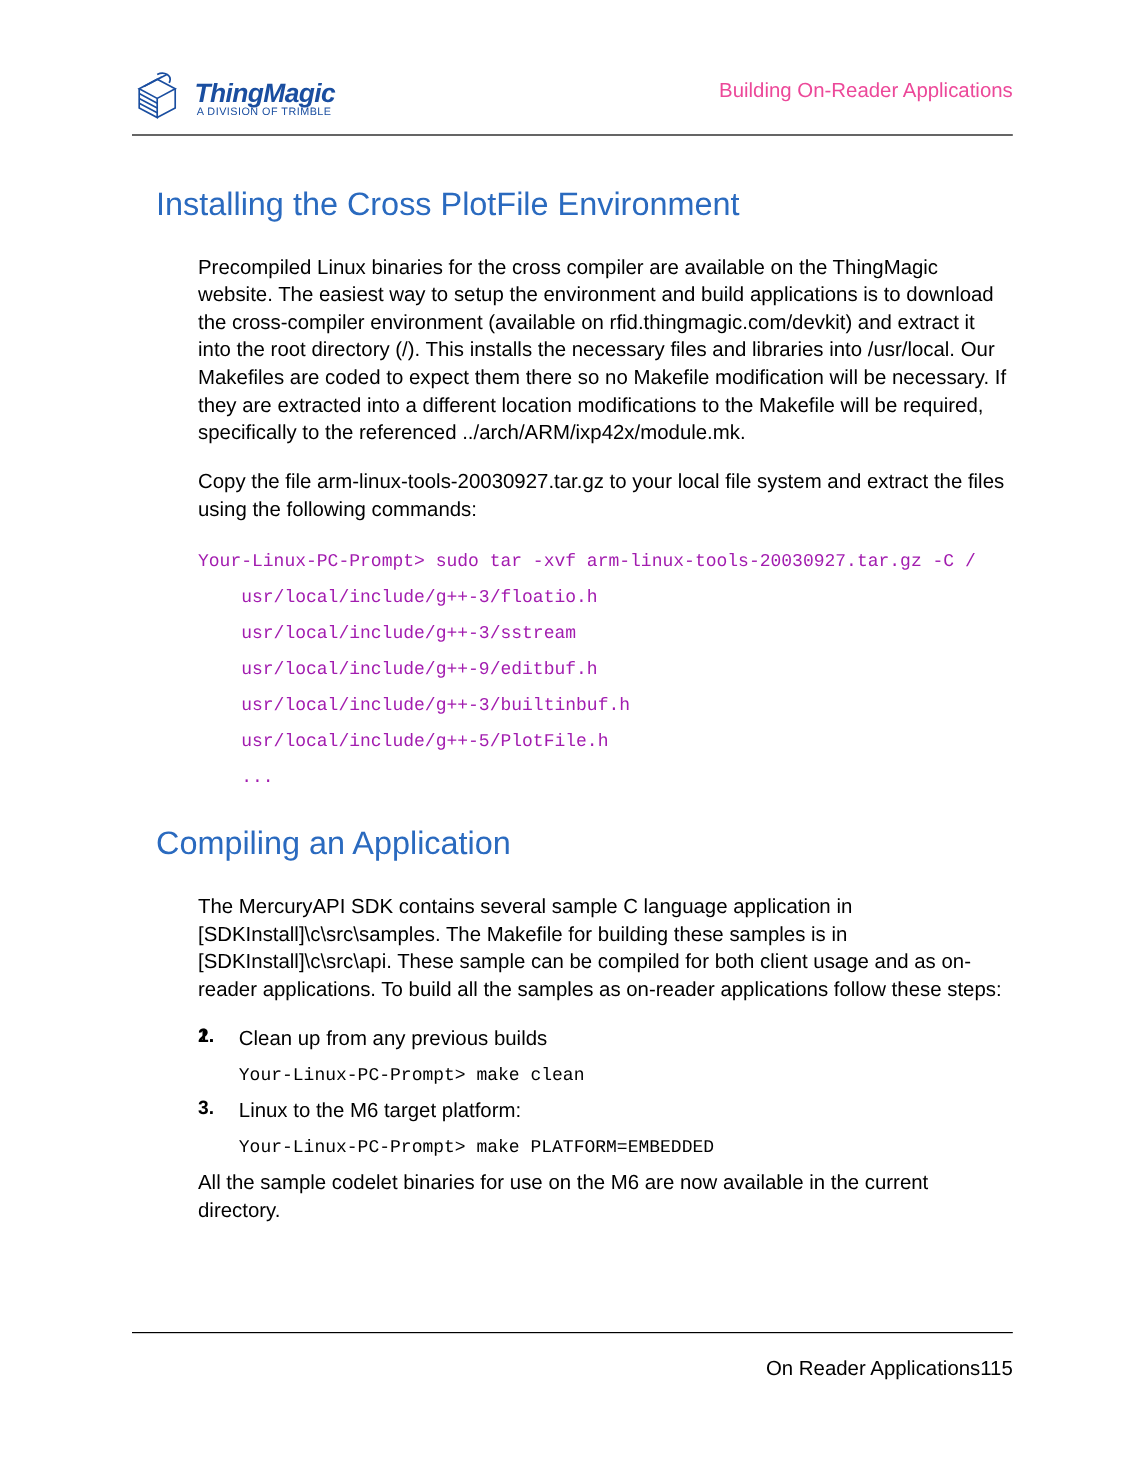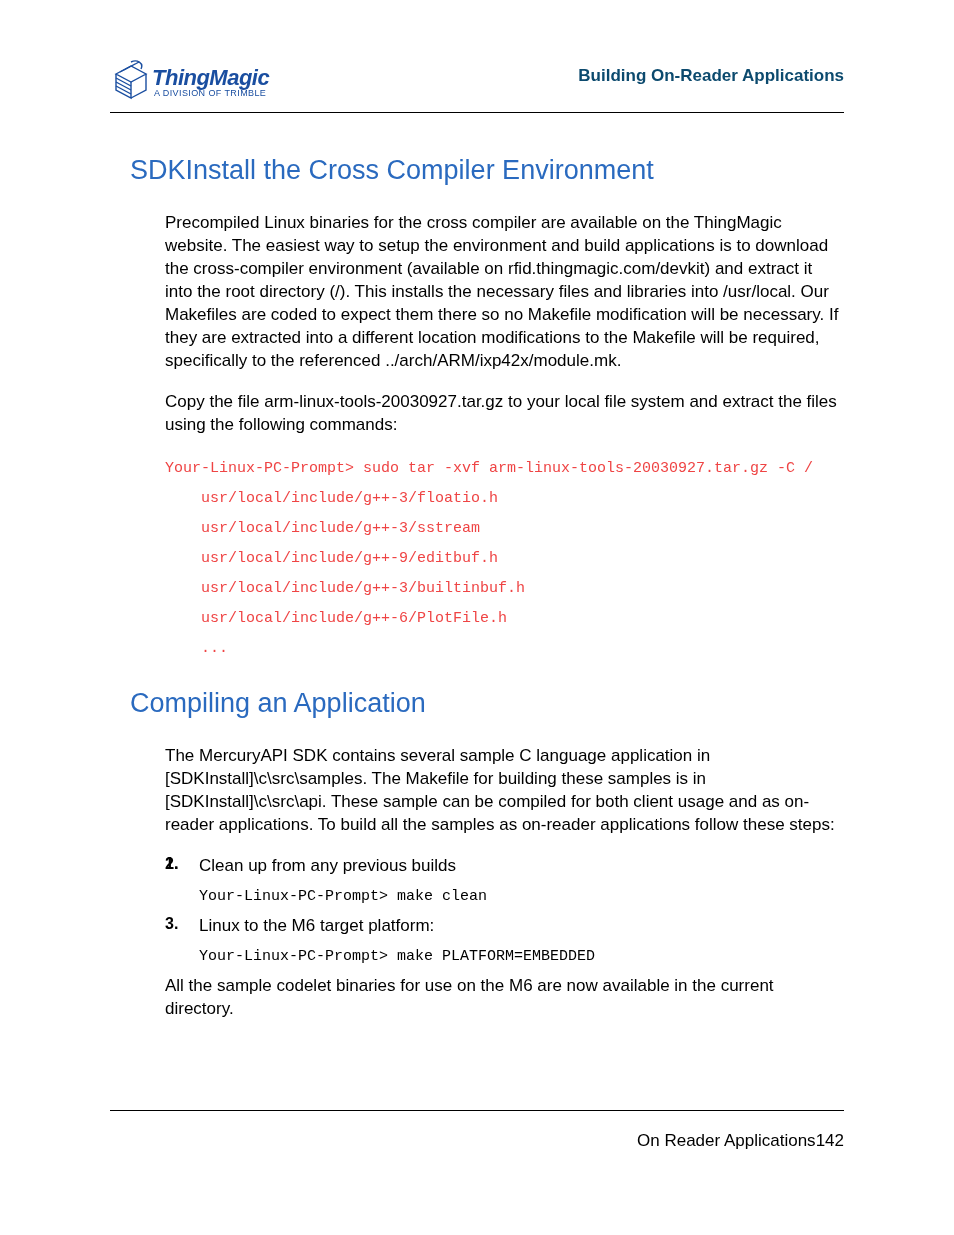--- a/index.html
+++ b/index.html
@@ -16,21 +16,21 @@
   }
   .header-row {
     display: flex;
     justify-content: space-between;
     align-items: flex-end;
     margin-bottom: 8px;
   }
   .logo {
     display: flex;
     align-items: center;
-    gap: 0;
+    gap: 10px;
   }
   .logo-text-stack {
     display: flex;
     flex-direction: column;
     line-height: 1;
   }
   .logo-main {
     font-size: 22px;
     font-weight: bold;
     font-style: italic;
@@ -38,23 +38,22 @@
     letter-spacing: -0.5px;
   }
   .logo-sub {
     font-size: 9px;
     color: #1a4ea0;
     letter-spacing: 0.4px;
     padding-left: 2px;
   }
   .header-title {
     font-size: 17px;
-    color: #0c4a6e;
+    color: #ec4899;
     padding-bottom: 18px;
-    font-weight: bold;
   }
   .header-rule {
     border: none;
     border-top: 1px solid #000;
     margin-bottom: 42px;
   }
   h1.section {
     font-size: 27px;
     font-weight: normal;
     color: #2a6abf;
@@ -65,21 +64,21 @@
     line-height: 1.35;
     margin: 0 0 18px 55px;
     color: #000;
   }
   .code-block {
     font-family: "Courier New", monospace;
     font-size: 15px;
     line-height: 2.0;
     margin: 0 0 24px 55px;
     white-space: pre;
-    color: #ef4444;
+    color: #a21caf;
   }
   .code-block .indent { padding-left: 36px; display: block; }
   ol.steps {
     list-style: none;
     margin: 0 0 10px 55px;
     counter-reset: step;
   }
   ol.steps > li {
     counter-increment: step;
     position: relative;
@@ -140,27 +139,27 @@
       </svg>
       <div class="logo-text-stack">
         <span class="logo-main">ThingMagic</span>
         <span class="logo-sub">A DIVISION OF TRIMBLE</span>
       </div>
     </div>
     <div class="header-title">Building On-Reader Applications</div>
   </div>
   <hr class="header-rule">
 
-  <h1 class="section">SDKInstall the Cross Compiler Environment</h1>
+  <h1 class="section">Installing the Cross PlotFile Environment</h1>
 
   <p class="body-text">Precompiled Linux binaries for the cross compiler are available on the ThingMagic website. The easiest way to setup the environment and build applications is to download the cross-compiler environment (available on rfid.thingmagic.com/devkit) and extract it into the root directory (/). This installs the necessary files and libraries into /usr/local. Our Makefiles are coded to expect them there so no Makefile modification will be necessary. If they are extracted into a different location modifications to the Makefile will be required, specifically to the referenced ../arch/ARM/ixp42x/module.mk.</p>
   <p class="body-text">Copy the file arm-linux-tools-20030927.tar.gz to your local file system and extract the files using the following commands:</p>
 
   <div class="code-block"><span>Your-Linux-PC-Prompt&gt; sudo tar -xvf arm-linux-tools-20030927.tar.gz -C /</span>
-<span class="indent">usr/local/include/g++-3/floatio.h</span><span class="indent">usr/local/include/g++-3/sstream</span><span class="indent">usr/local/include/g++-9/editbuf.h</span><span class="indent">usr/local/include/g++-3/builtinbuf.h</span><span class="indent">usr/local/include/g++-6/PlotFile.h</span><span class="indent">...</span></div>
+<span class="indent">usr/local/include/g++-3/floatio.h</span><span class="indent">usr/local/include/g++-3/sstream</span><span class="indent">usr/local/include/g++-9/editbuf.h</span><span class="indent">usr/local/include/g++-3/builtinbuf.h</span><span class="indent">usr/local/include/g++-5/PlotFile.h</span><span class="indent">...</span></div>
 
   <h1 class="section">Compiling an Application</h1>
 
   <p class="body-text">The MercuryAPI SDK contains several sample C language application in [SDKInstall]\c\src\samples. The Makefile for building these samples is in [SDKInstall]\c\src\api. These sample can be compiled for both client usage and as on-reader applications. To build all the samples as on-reader applications follow these steps:</p>
 
   <ol class="steps">
     <li>
     </li>
     <li>
       <span class="step-text">Clean up from any previous builds</span>
@@ -173,15 +172,15 @@
   </ol>
 
   <p class="body-text">All the sample codelet binaries for use on the M6 are now available in the current directory.</p>
 
 </div>
 
 <div class="footer">
   <hr class="footer-rule">
   <div class="footer-row">
     <span>On Reader Applications</span>
-    <span>142</span>
+    <span>115</span>
   </div>
 </div>
 
 </body></html>

